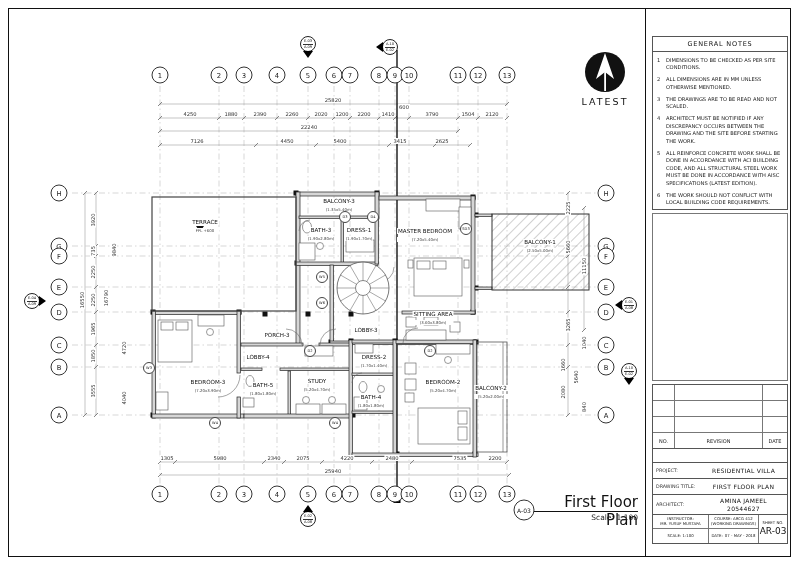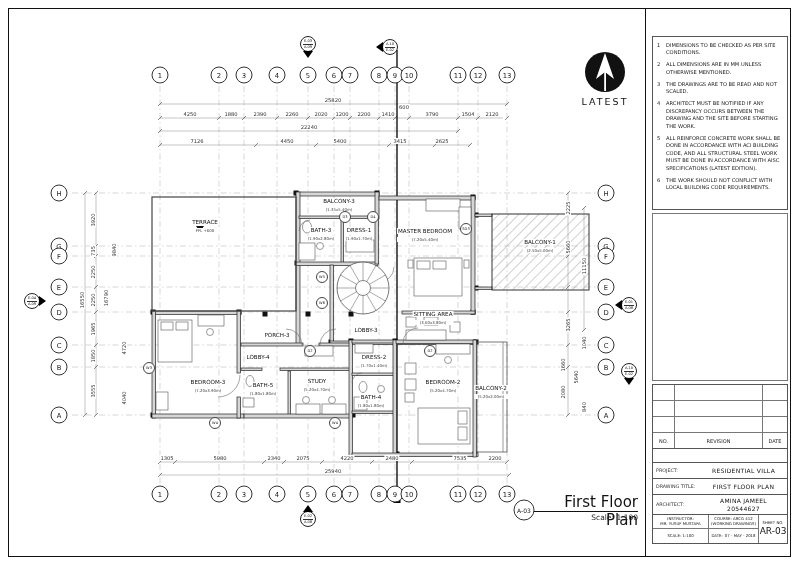--- a/index.html
+++ b/index.html
@@ -485,20 +485,21 @@
 
   <div class="north-label">LATEST</div>
 
   <div class="refb">A-03</div>
   <div class="ptitle">First Floor Plan</div>
   <div class="punder"></div>
   <div class="pscale">Scale: 1:100</div>
 
   <div class="panel">
     <div class="nbox">
+      <div class="ntitle">GENERAL NOTES</div>
       <div id="notes-list">
           <div class="nitem">
             <span class="nn">1</span>
             <span>DIMENSIONS TO BE CHECKED AS PER SITE CONDITIONS.</span>
           </div>
           <div class="nitem">
             <span class="nn">2</span>
             <span>ALL DIMENSIONS ARE IN MM UNLESS OTHERWISE MENTIONED.</span>
           </div>
           <div class="nitem">

